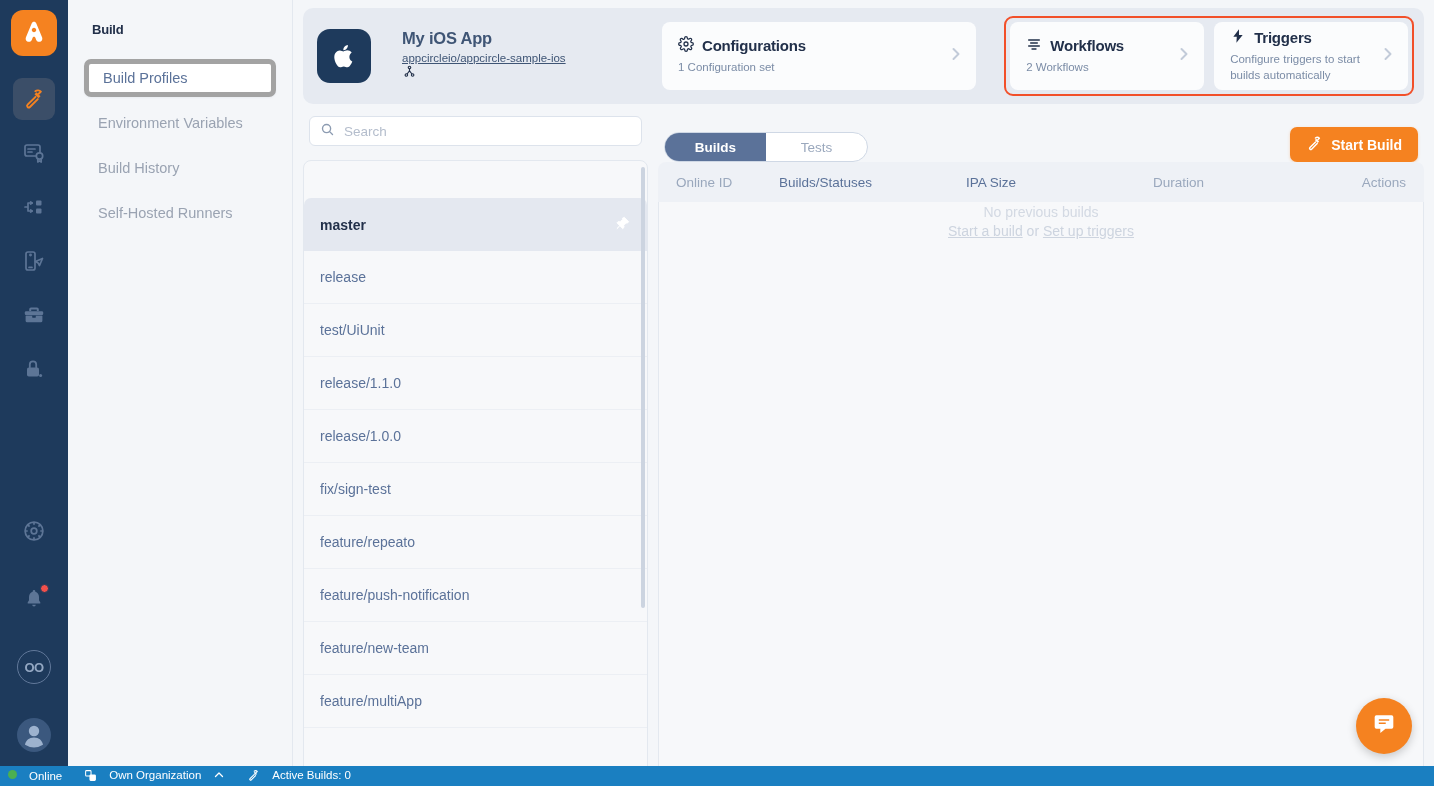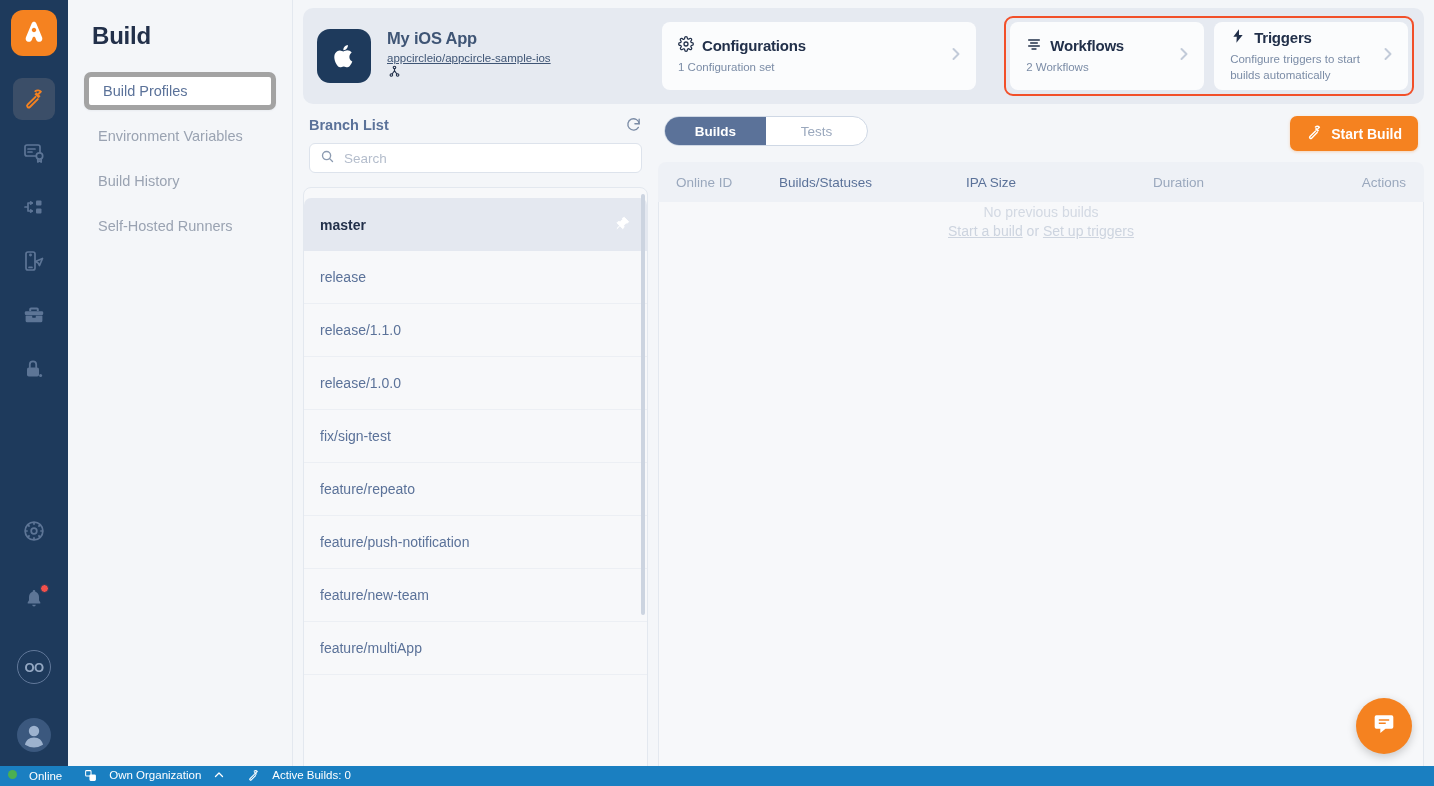--- a/index.html
+++ b/index.html
@@ -53,21 +53,21 @@
   }
 
   
   .subnav {
     width: 225px; flex: 0 0 225px; height: 786px;
     background: #f4f6f9;
     border-right: 1px solid #e3e8ef;
     padding: 22px 16px 0 16px;
   }
   .subnav h1 {
-    font-size: 24px; color: #22304a; font-weight: bold;
+    font-size: 13px; color: #22304a; font-weight: bold;
     margin: 0 0 22px 8px; letter-spacing: -0.2px;
   }
   .nav-item {
     height: 38px; display: flex; align-items: center;
     padding: 0 14px; border-radius: 7px;
     font-size: 14.5px; color: #9aa3b2; margin-bottom: 7px;
     cursor: pointer;
   }
   .nav-item.active {
     background: #ffffff; color: #5b7299;
@@ -81,21 +81,21 @@
     padding: 8px 10px 0 10px;
     display: flex; flex-direction: column;
   }
 
   
   .header-card {
     background: #e6eaf1; border-radius: 10px;
     height: 96px; display: flex; align-items: center;
     padding: 0 10px 0 14px; flex: 0 0 96px;
   }
-  .app-info { display: flex; align-items: center; width: 345px; flex: 0 0 345px; }
+  .app-info { display: flex; align-items: center; width: 345px; flex: 0 0 345px; gap: 15px; }
   .app-icon {
     width: 54px; height: 54px; border-radius: 13px;
     background: #1e3a5c; display: flex; align-items: center; justify-content: center;
     flex: 0 0 54px;
   }
   .app-meta { margin-left: 16px; }
   .app-title { font-size: 16.5px; font-weight: bold; color: #3f5575; letter-spacing: -0.2px; }
   .app-repo {
     font-size: 11.5px; color: #3f5575; text-decoration: underline;
     display: block; margin-top: 4px; cursor: pointer;
@@ -154,35 +154,35 @@
     padding-top: 10px;
   }
   .branch-list { overflow-y: auto; height: 100%; }
   .branch-row {
     height: 53px; display: flex; align-items: center; justify-content: space-between;
     padding: 0 16px; font-size: 14px; color: #5b7299;
     border-bottom: 1px solid #eceff4; cursor: pointer;
   }
   .branch-row.selected {
     background: #e4e8f0; font-weight: bold; color: #22304a;
-    border-radius: 7px 7px 0 0; border-bottom: none;
+    border-radius: 7px 7px 0 0; border-bottom: none; margin-top: 27px;
   }
   .scroll-rail {
     position: absolute; right: 2px; top: 6px; bottom: 6px; width: 4px;
     background: transparent;
   }
   .scroll-thumb {
     position: absolute; right: 0; top: 0; width: 4px; height: 72%;
     border-radius: 3px; background: #ccd4e0;
   }
 
   
   .builds-panel { flex: 1 1 auto; display: flex; flex-direction: column; min-width: 0; }
   .builds-toolbar {
-    display: flex; align-items: flex-start; justify-content: space-between;
+    display: flex; align-items: flex-end; justify-content: space-between;
     padding: 2px 6px 0 6px; height: 48px;
   }
   .seg {
     display: flex; border: 1px solid #cfd8e5; border-radius: 18px;
     overflow: hidden; height: 30px; background: #fff;
   }
   .seg div {
     width: 101px; display: flex; align-items: center; justify-content: center;
     font-size: 13.5px; cursor: pointer; color: #9aa8bd;
   }
@@ -434,29 +434,20 @@
           </div>
 
         </div>
       </div>
     </div>
 
     <div class="main">
 
       <div class="branch-panel">
         <div class="branch-head">
-          <div class="branch-head-row">
-            <span class="branch-title">Branch List</span>
-            <span class="refresh-btn">
-              <svg width="17" height="17" viewBox="0 0 24 24" fill="none" stroke="#7b8ca6" stroke-width="1.9" stroke-linecap="round" stroke-linejoin="round">
-                <path d="M20 11a8 8 0 10-1.1 5"></path>
-                <path d="M20 4.5V11h-6"></path>
-              </svg>
-            </span>
-          </div>
           <div class="search-wrap">
             <span>
               <svg width="15" height="15" viewBox="0 0 24 24" fill="none" stroke="#8c9bb1" stroke-width="2.2" stroke-linecap="round">
                 <circle cx="10.5" cy="10.5" r="6.5"></circle>
                   <path d="M15.4 15.4L20 20"></path>
               </svg>
             </span>
             <input type="text" placeholder="Search" style="">
           </div>
         </div>
@@ -468,20 +459,23 @@
               <span>master</span>
               <span>
                 <svg width="17" height="17" viewBox="0 0 24 24" fill="#ffffff" stroke="#ffffff" stroke-width="1.2" stroke-linejoin="round">
                   <path d="M14.5 3.2l6.3 6.3-2.1 2.1-1.4-.4-3.5 3.5.5 2.6-2 2-4.1-4.1-4.1 4.1 4.1-4.1-4.1-4.1 2-2 2.6.5 3.5-3.5-.4-1.4z"></path>
                 </svg>
               </span>
             </div>
 
             <div class="branch-row">
               <span>release</span>
+            </div>
+            <div class="branch-row">
+              <span>test/UiUnit</span>
             </div>
             <div class="branch-row">
               <span>release/1.1.0</span>
             </div>
             <div class="branch-row">
               <span>release/1.0.0</span>
             </div>
             <div class="branch-row">
               <span>fix/sign-test</span>
             </div>

